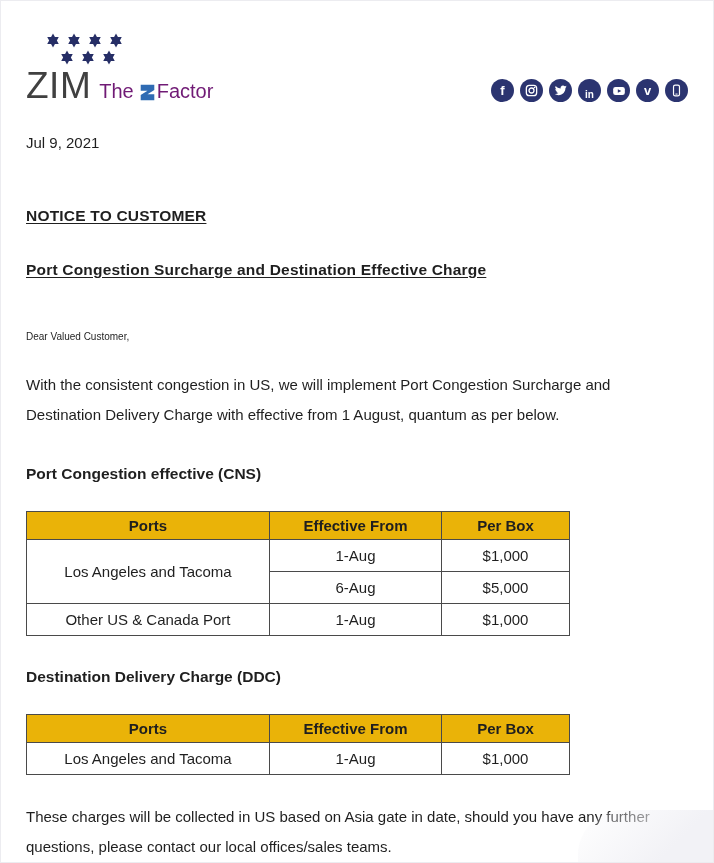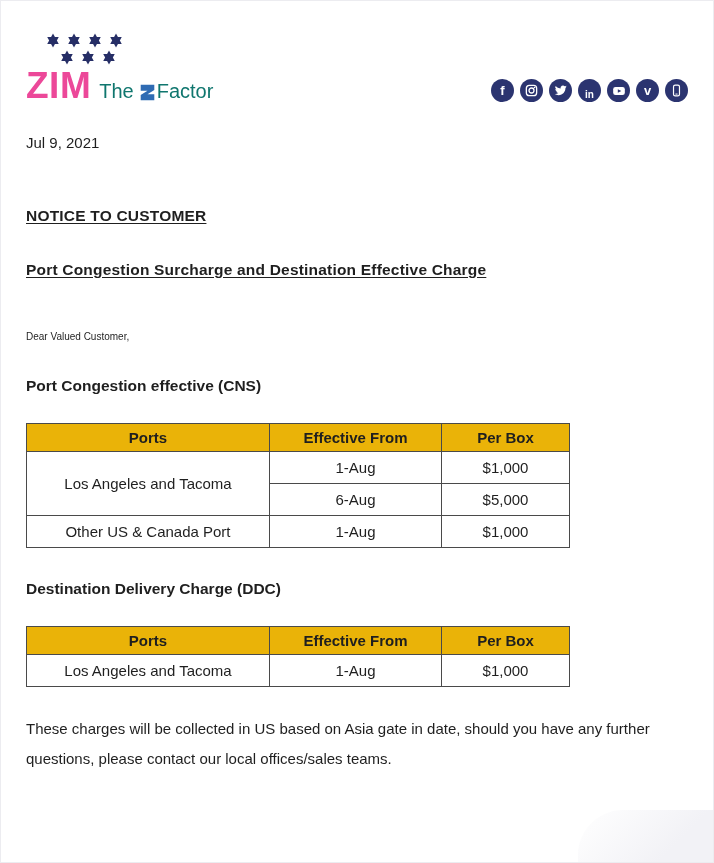--- a/index.html
+++ b/index.html
@@ -26,26 +26,26 @@
     align-items: flex-end;
     margin-top: 32px;
   }
   .stars { margin-left: 20px; width: 84px; }
   .star-row { display: flex; justify-content: flex-start; gap: 7px; }
   .star-row.second { justify-content: center; margin-top: 2px; }
   .star-icon { width: 14px; height: 15px; display: block; }
   .brand-line { display: flex; align-items: baseline; margin-top: 2px; }
   .zim-wordmark {
     font-size: 37px;
-    font-weight: 700;
+    font-weight: 400;
     letter-spacing: 0.5px;
-    color: #ec4899;
+    color: #404040;
     line-height: 1;
   }
-  .tagline { display: flex; align-items: baseline; margin-left: 8px; color: #0f766e; }
+  .tagline { display: flex; align-items: baseline; margin-left: 8px; color: #701a75; }
   .tagline .word { font-size: 20px; font-weight: 500; }
   .z-glyph { width: 17px; height: 17px; margin: 0 1px 0 5px; align-self: center; transform: translateY(1px); }
 
   
   .social { display: flex; gap: 6px; align-items: center; padding-bottom: 2px; }
   .social-circle {
     width: 23px; height: 23px;
     border-radius: 50%;
     background: #2b3470;
     color: #ffffff;
@@ -200,20 +200,21 @@
       </div>
     </div>
   </div>
 
   <div class="date-line">Jul 9, 2021</div>
 
   <div class="notice-heading">NOTICE TO CUSTOMER</div>
   <div class="notice-heading subject-heading">Port Congestion Surcharge and Destination Effective Charge</div>
 
   <p class="salutation">Dear Valued Customer,</p>
+  <p class="intro-para">With the consistent congestion in US, we will implement Port Congestion Surcharge and Destination Delivery Charge with effective from 1 August, quantum as per below.</p>
 
   <div class="section-heading">Port Congestion effective (CNS)</div>
 
   <table class="charge-table">
     <colgroup>
         <col class="c-ports">
         <col class="c-eff">
         <col class="c-box">
       </colgroup>
     <thead>

